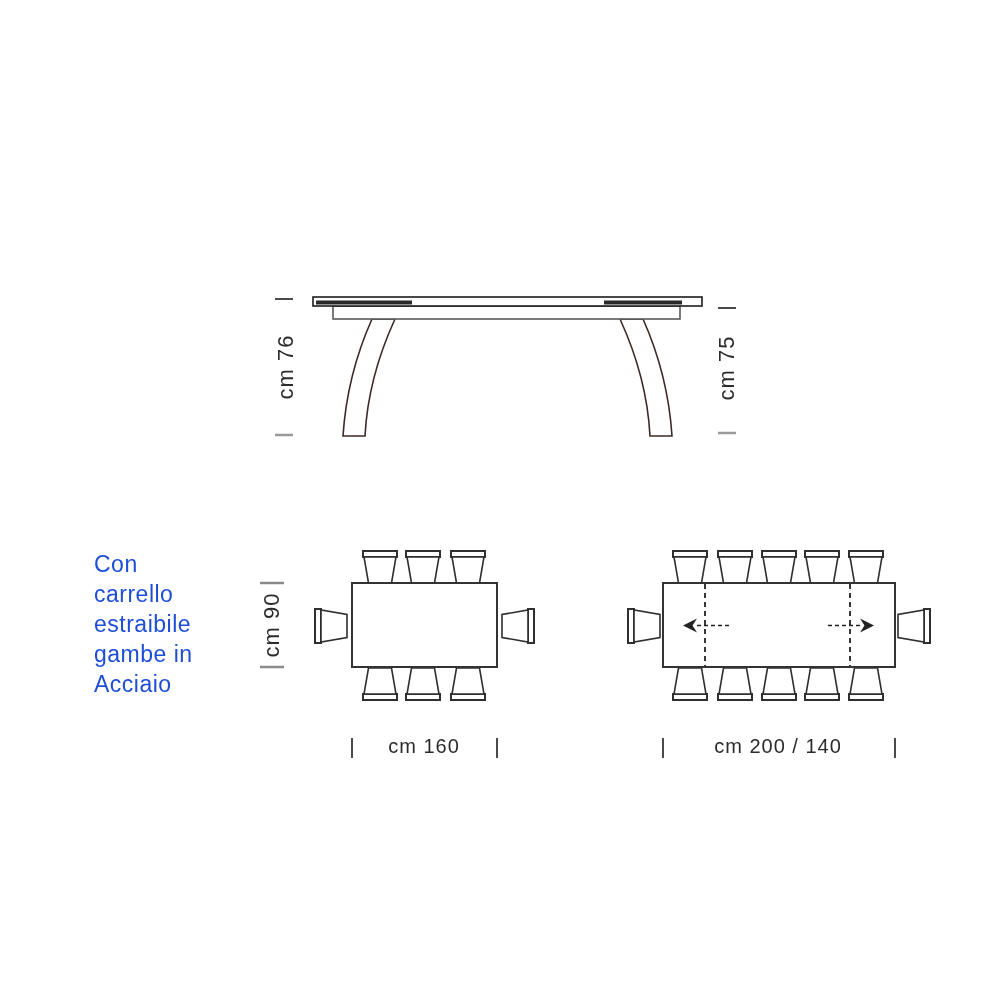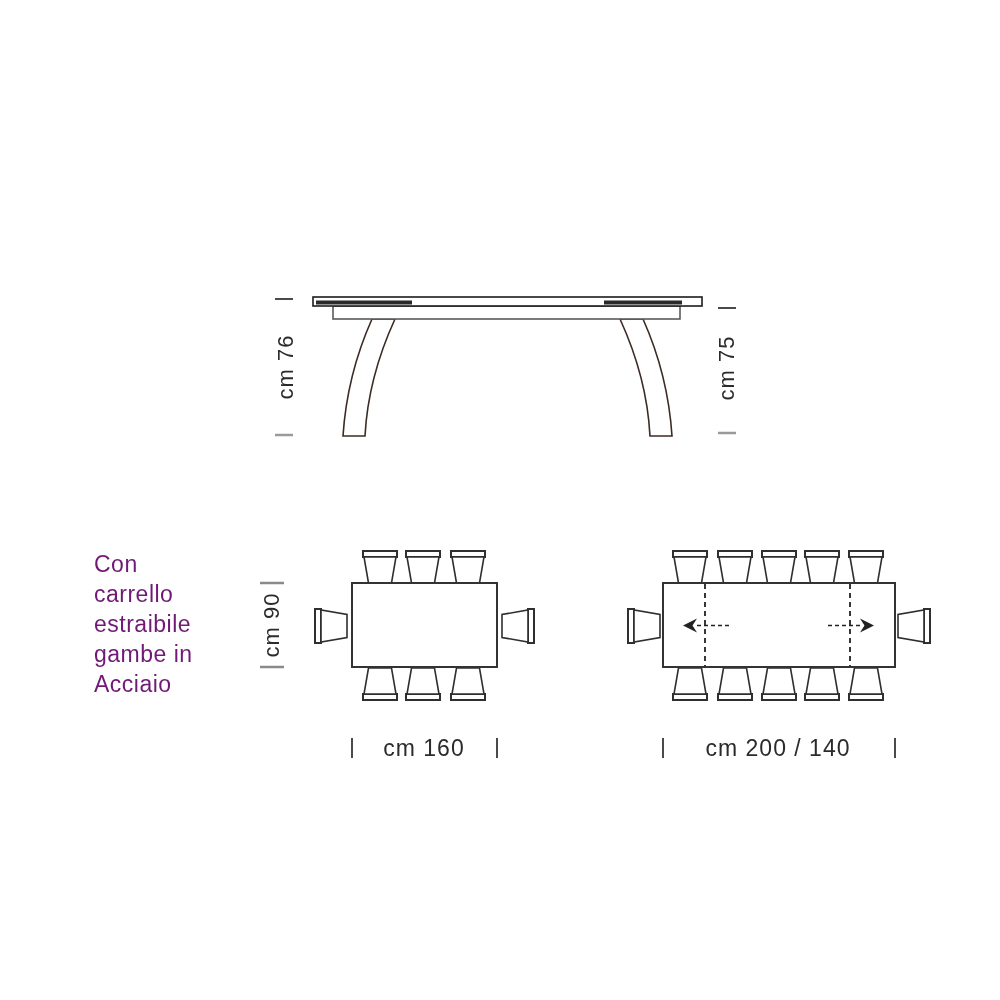--- a/index.html
+++ b/index.html
@@ -25,27 +25,27 @@
   }
   .note-block {
     position: absolute;
     left: 94px;
     top: 549px;
     width: 170px;
     font-size: 23px;
     font-weight: 300;
     line-height: 30px;
     letter-spacing: 0.5px;
-    color: #701a75;
+    color: #1d4ed8;
     white-space: pre-line;
   }
   .width-label {
     position: absolute;
     top: 735px;
-    font-size: 23px;
+    font-size: 20px;
     font-weight: 300;
     letter-spacing: 1px;
     color: #2b2b2b;
     text-align: center;
   }
   .vtick {
     position: absolute;
     top: 738px;
     width: 0px;
     height: 20px;

